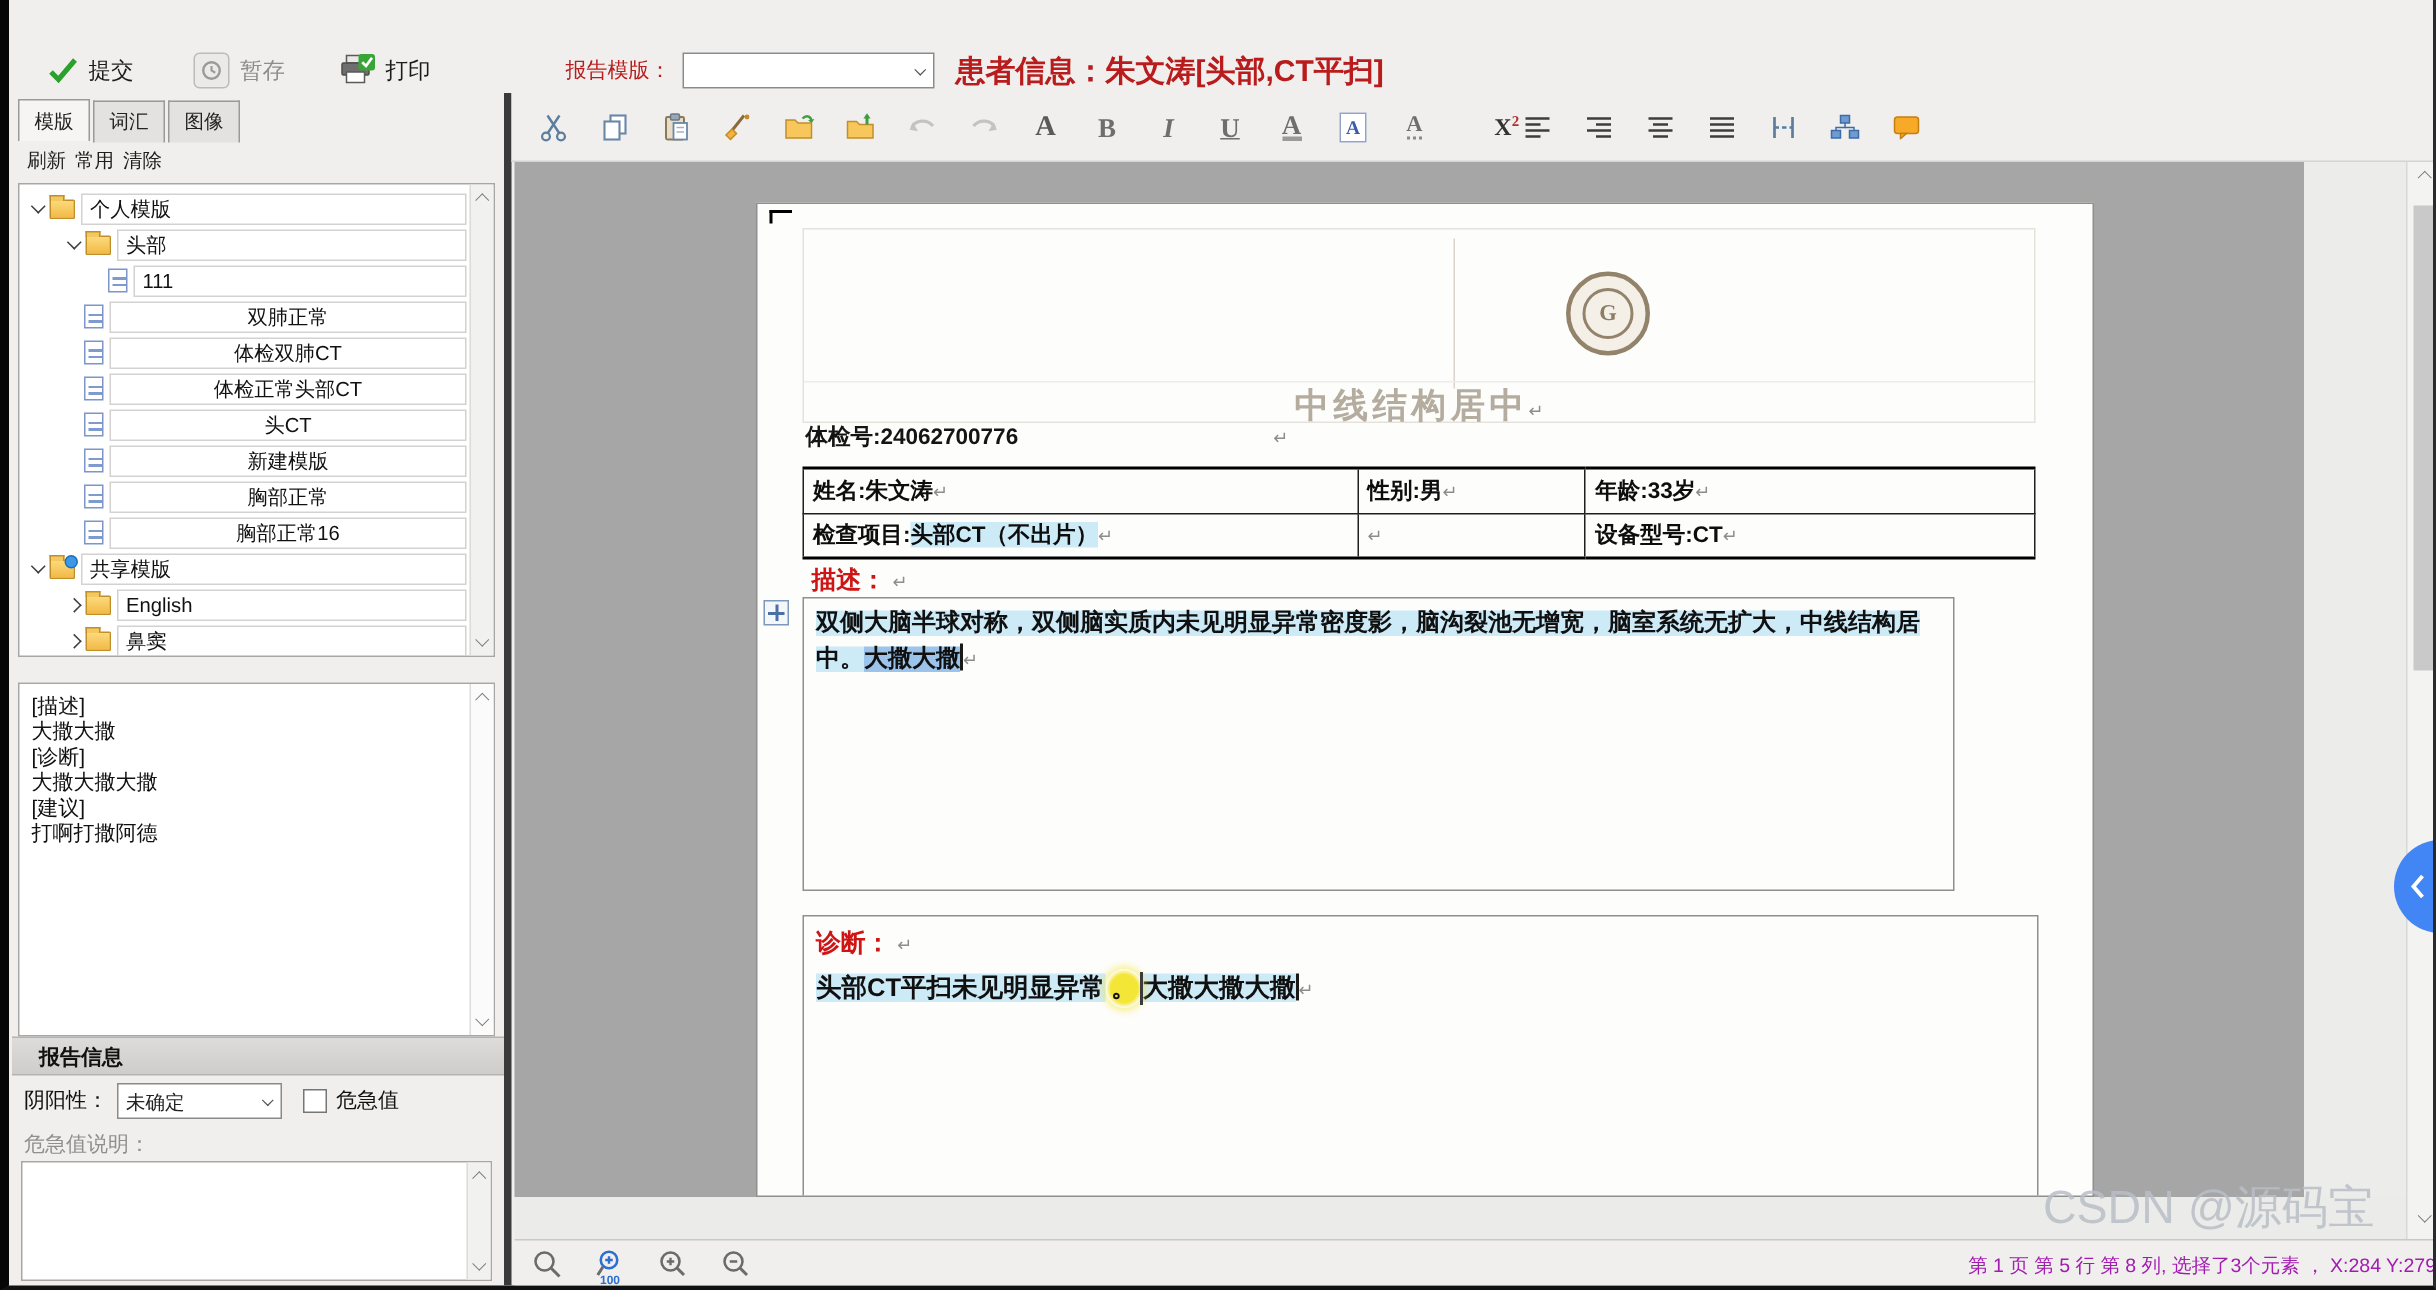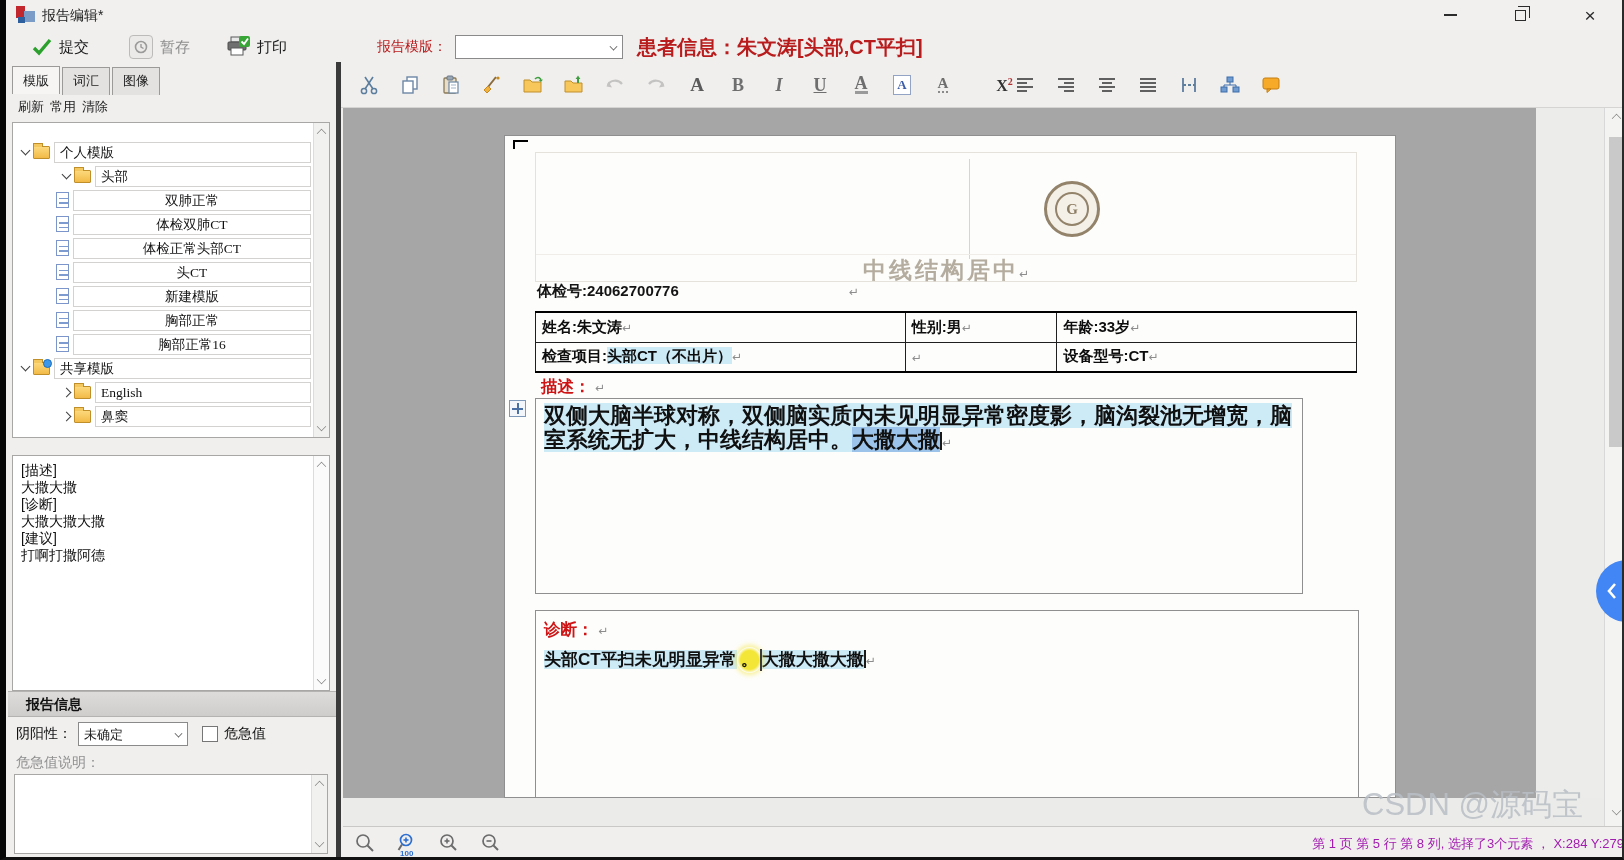--- a/index.html
+++ b/index.html
@@ -33,24 +33,24 @@
   .clockbox{width:24px;height:24px;border:1px solid #bdbbb9;border-radius:4px;background:#eceae8;display:flex;align-items:center;justify-content:center;}
 
   
   .tabs { position:absolute; left:6px; top:67px; display:flex; }
   .tab { padding:4px 10px 4px; font-size:13px; color:#222; background:#e4e2e0; border:1px solid #9c9a98; border-bottom:none; margin-right:2px; }
   .tab.active { background:#f6f5f4; position:relative; top:-1px; padding-top:5px; }
   .actrow { position:absolute; left:12px; top:98px; display:flex; gap:6px; font-size:13px; color:#1d1d1d; }
   .actrow span{cursor:default;}
 
   .treebox { position:absolute; left:6px; top:122px; width:318px; height:316px; background:#fff; border:1px solid #a9a7a5; overflow:hidden; }
-  .tree { position:absolute; left:1px; top:17px; right:17px;font-family:Liberation Serif, serif; }
+  .tree { position:absolute; left:1px; top:4px; right:17px; }
   .trow { height:24px; display:flex; align-items:center; gap:4px; font-size:13.5px; color:#111; }
   .trow .cell { flex:1; height:21px; line-height:20px; border:1px solid #d4d2d0; padding:0 5px; margin-right:1px; white-space:nowrap; overflow:hidden;}
-  .ind0{padding-left:8px;} .ind1{padding-left:49px;} .ind1f{padding-left:42px;text-align:center;} .ind2{padding-left:58px;}
+  .ind0{padding-left:8px;} .ind1{padding-left:32px;} .ind1f{padding-left:42px;text-align:center;} .ind2{padding-left:58px;}
   .chev { width:7px; height:7px; border-right:1.7px solid #3f3f3f; border-bottom:1.7px solid #3f3f3f; flex:0 0 auto; }
   .chev.down { transform:rotate(45deg); margin-top:-3px; }
   .chev.right { transform:rotate(-45deg); }
   .fold { position:relative; width:17px; height:13px; background:linear-gradient(#fcd97c,#f2ba47); border:1px solid #c08f2a; border-radius:1px; flex:0 0 auto; }
   .fold::before { content:""; position:absolute; left:-1px; top:-4px; width:8px; height:3px; background:#f4c85e; border:1px solid #c08f2a; border-bottom:none; }
   .fold.badge::after { content:""; position:absolute; right:-3px; top:-4px; width:7px; height:7px; border-radius:50%; background:#3d97e8; border:1px solid #1c6dbd; }
   .file { width:13px; height:16px; background:#fff; border:1px solid #7c95ca; flex:0 0 auto;
           background-image:repeating-linear-gradient(to bottom, transparent 0 3px, #7e9bd0 3px 4.5px); background-size:9px 12px; background-position:2px 2px; background-repeat:no-repeat; }
   .vscroll { position:absolute; right:0; top:0; bottom:0; width:16px; background:#f1f1f0; border-left:1px solid #dcdcdc; }
   .sarr { position:absolute; left:2px; width:11px; height:11px; border-right:1.7px solid #7a7a7a; border-bottom:1.7px solid #7a7a7a; }
@@ -110,21 +110,21 @@
   .ptable { border-top:2.5px solid #000; border-bottom:2.5px solid #000; }
   .ptable tr:first-child td{border-top:2.5px solid #000;}
   .ptable tr:last-child td{border-bottom:2.5px solid #000;}
   .c1{width:370px;} .c2{width:152px;} .c3{width:300px;}
 
   .pmark { color:#8d8d8d; font-size:12px; font-weight:400; }
   .pmark::after { content:"↵"; }
 
   .seclabel { font-size:16.5px; font-weight:700; color:#ce1414; }
   .desc-label-row { position:absolute; left:36px; top:240px; }
-  .descbox { position:absolute; left:30px; top:262px; width:768px; height:196px; border:1px solid #8f8f8f; padding:5px 8px; font-size:22px; line-height:23.5px; font-weight:600; color:#101010; }
+  .descbox { position:absolute; left:30px; top:262px; width:768px; height:196px; border:1px solid #8f8f8f; padding:5px 8px; font-size:16px; line-height:23.5px; font-weight:600; color:#101010; }
   .hl { background:#cdeaf7; }
   .sel { background:#9cc4ea; }
   .caret { display:inline-block; width:2px; height:18px; background:#1a1a1a; vertical-align:-3px; }
   .movehandle { position:absolute; left:4px; top:264px; width:17px; height:17px; border:1px solid #7e98b9; background:#f3f7fb; }
   .movehandle::before { content:""; position:absolute; left:2px; top:7px; width:11px; height:2px; background:#4a6fa5; }
   .movehandle::after { content:""; position:absolute; left:7px; top:2px; width:2px; height:11px; background:#4a6fa5; }
 
   .diagbox { position:absolute; left:30px; top:474px; width:824px; height:200px; border:1px solid #8f8f8f; padding:6px 8px; font-size:17px; line-height:24px; font-weight:600; color:#101010; }
   .diag-line { margin-top:4px; }
   .ycur { position:relative; display:inline-block; background:radial-gradient(closest-side,#f4e636 72%, rgba(244,230,54,0)); border-radius:50%; padding:1px 4px; box-shadow:0 0 5px 2px rgba(244,230,54,.55); }
@@ -142,35 +142,20 @@
   .assistbtn { position:absolute; left:1590px; top:560px; width:34px; height:62px; background:#4285f4; border-radius:31px 0 0 31px; display:flex; align-items:center; z-index:40; }
   .assistbtn svg{margin-left:9px;}
 
   svg { display:block; }
 </style>
 </head>
 <body>
 
 <div class="win">
 
-  <div class="titlebar">
-    <span class="applogo">
-        <span class="sq1"></span>
-        <span class="sq2"></span>
-        <span class="sq3"></span>
-      </span>
-    <span class="apptitle">报告编辑*</span>
-    <span class="winbtns">
-      <span class="wbtn min"></span>
-      <span class="wbtn rest">
-          <span></span>
-        </span>
-      <span class="wbtn close">×</span>
-    </span>
-  </div>
 
   <div class="cmdbar">
     <span class="cmditem pos-submit">
       <svg width="20" height="18" viewBox="0 0 20 18">
           <polyline points="2,10 7,15 18,2" fill="none" stroke="#2ca02c" stroke-width="3.4"></polyline>
         </svg>
       <span>提交</span>
     </span>
     <span class="cmditem disabled pos-draft">
       <span class="clockbox">
@@ -213,20 +198,24 @@
     <div class="tree">
       <div class="trow ind0">
           <span class="chev down"></span>
           <span class="fold"></span>
           <span class="cell">个人模版</span>
         </div>
       <div class="trow ind1">
           <span class="chev down"></span>
           <span class="fold"></span>
           <span class="cell">头部</span>
+        </div>
+      <div class="trow ind2">
+          <span class="file"></span>
+          <span class="cell">111</span>
         </div>
       <div class="trow ind1f">
           <span class="file"></span>
           <span class="cell">双肺正常</span>
         </div>
       <div class="trow ind1f">
           <span class="file"></span>
           <span class="cell">体检双肺CT</span>
         </div>
       <div class="trow ind1f">

